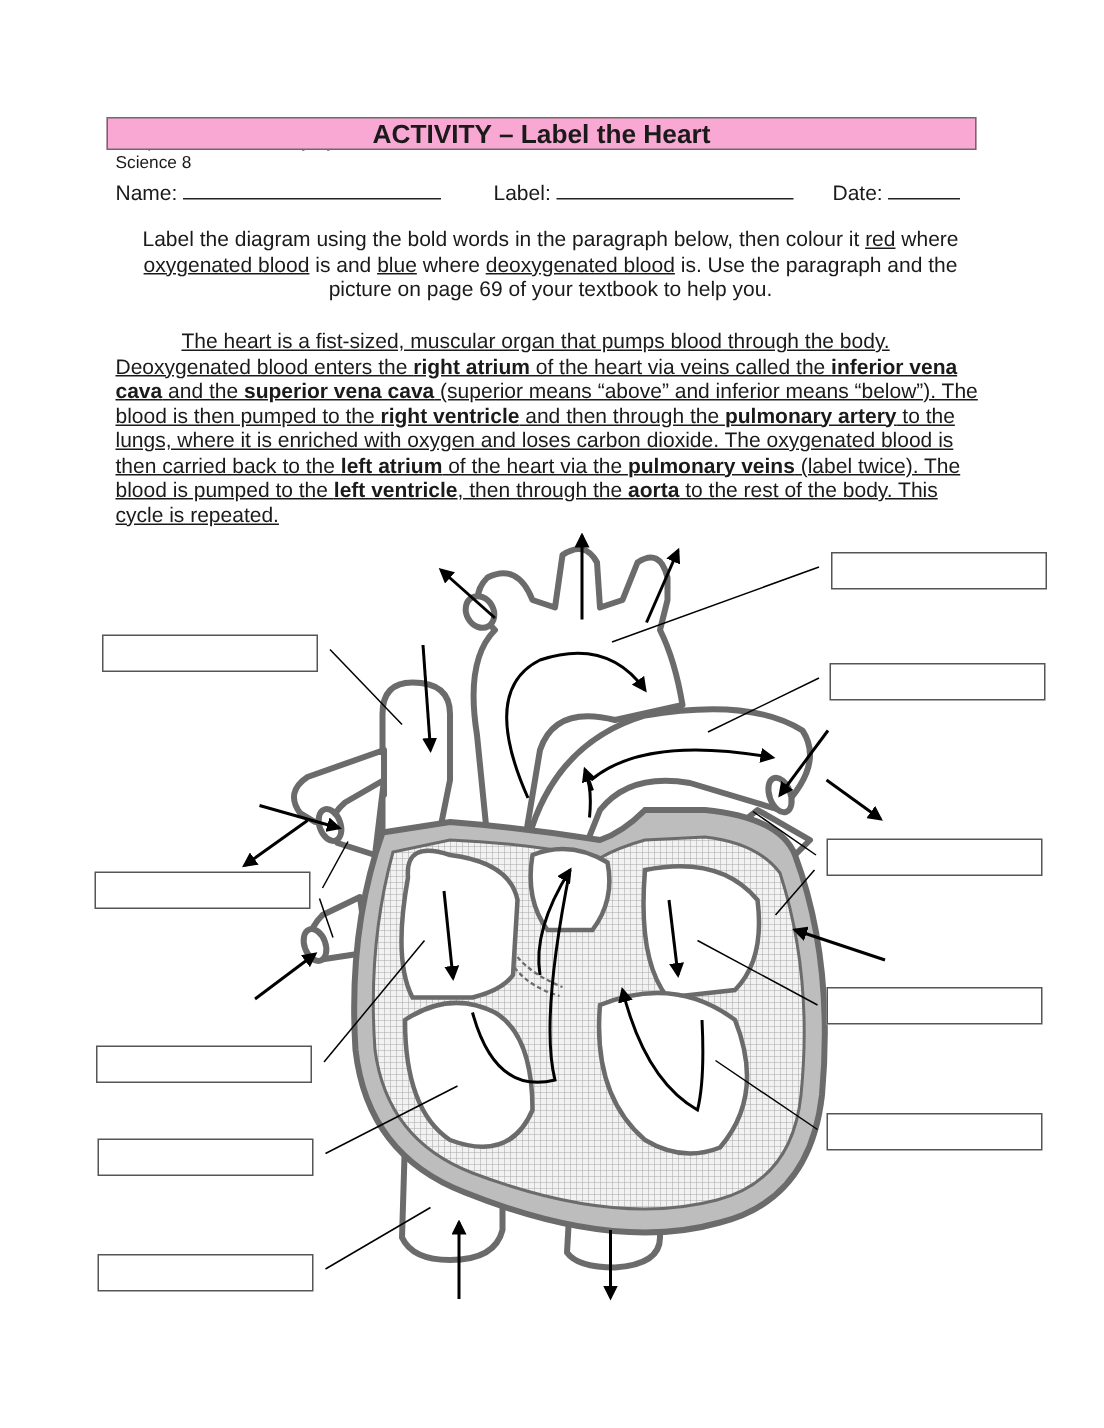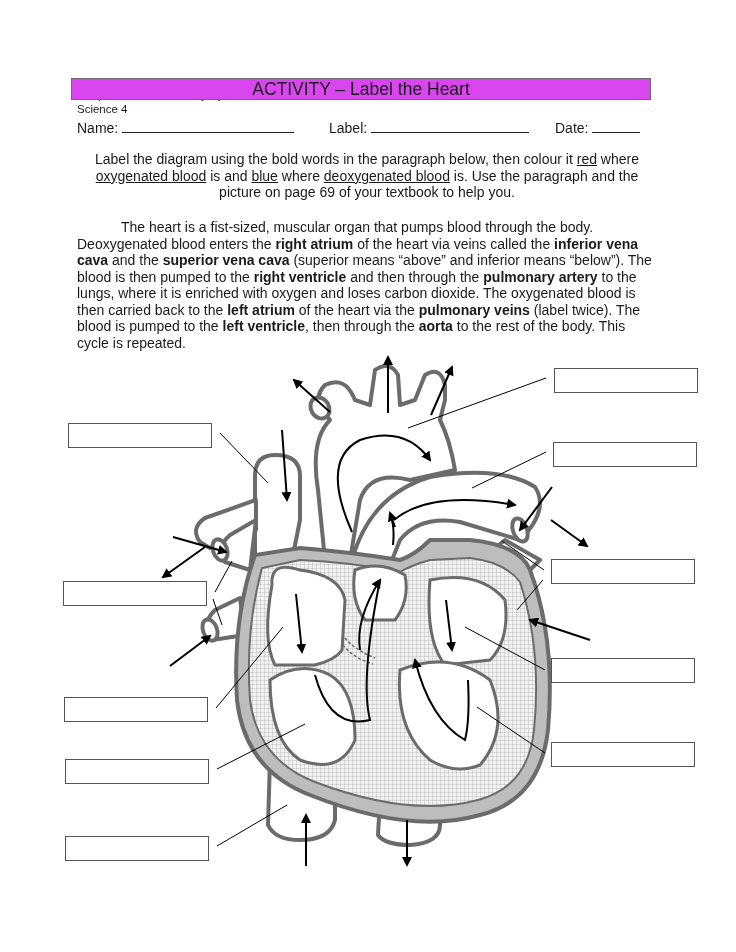--- a/index.html
+++ b/index.html
@@ -2,39 +2,39 @@
 <html><head>
 <meta charset="utf-8">
 <style>
   html, body { margin:0; padding:0; background:#ffffff; }
   body { width:736px; height:952px; position:relative; overflow:hidden;
          font-family:"Liberation Sans", sans-serif; color:#1a1a1a; }
   .header-line { position:absolute; left:77px; font-size:11.5px; line-height:14px;margin-top:45px; }
   #chapter { top:43px; }
   #course { top:57px; }
   .title-bar { position:absolute; left:71px; top:78px; width:580px; height:22px;
-               background:#d946ef; border:1.5px solid #6b6b6b; box-sizing:border-box;
-               text-align:center; font-weight:normal; font-size:17.5px; line-height:20px; }
+               background:#f9a8d4; border:1.5px solid #6b6b6b; box-sizing:border-box;
+               text-align:center; font-weight:bold; font-size:17.5px; line-height:20px; }
   .fields { position:absolute; top:119px; left:77px; width:580px; font-size:14px; line-height:16px; }
   .fields span.f { position:absolute; white-space:pre; }
   .blank { display:inline-block; border-bottom:1px solid #222; height:13px; vertical-align:baseline; }
   .instr { position:absolute; left:77px; top:151px; width:580px; font-size:14px; line-height:16.5px;text-align:center; }
   .instr u { text-decoration:underline; }
-  .para { position:absolute; left:77px; top:219px; width:582px; font-size:14px; line-height:16.5px; }
+  .para { position:absolute; left:77px; top:219px; width:582px; font-size:14px; line-height:16.5px;text-decoration:underline; }
   .para b { font-weight:bold; }
   .indent { display:inline-block; width:44px; }
   svg#heart { position:absolute; left:0; top:0; }
   .label-box { position:absolute; width:144px; height:25px; border:1.5px solid #555;
                box-sizing:border-box; background:#fff; }
 </style>
 </head>
 <body>
 
 <div id="chapter" class="header-line">Chapter 3 – Human Body Systems</div>
-<div id="course" class="header-line">Science 4</div>
+<div id="course" class="header-line">Science 8</div>
 
 <div class="title-bar">ACTIVITY – Label the Heart</div>
 
 <div class="fields">
   <span class="f" style="left:0"><span>Name:</span> <span class="blank" style="width:172px"></span></span>
   <span class="f" style="left:252px"><span>Label:</span> <span class="blank" style="width:158px"></span></span>
   <span class="f" style="left:478px"><span>Date:</span> <span class="blank" style="width:48px"></span></span>
 </div>
 
 <div class="instr"><span>Label the diagram using the bold words in the paragraph below, then colour it </span><u>red</u><span> where </span><u>oxygenated blood</u><span> is and </span><u>blue</u><span> where </span><u>deoxygenated blood</u><span> is.  Use the paragraph and the picture on page 69 of your textbook to help you.</span></div>

